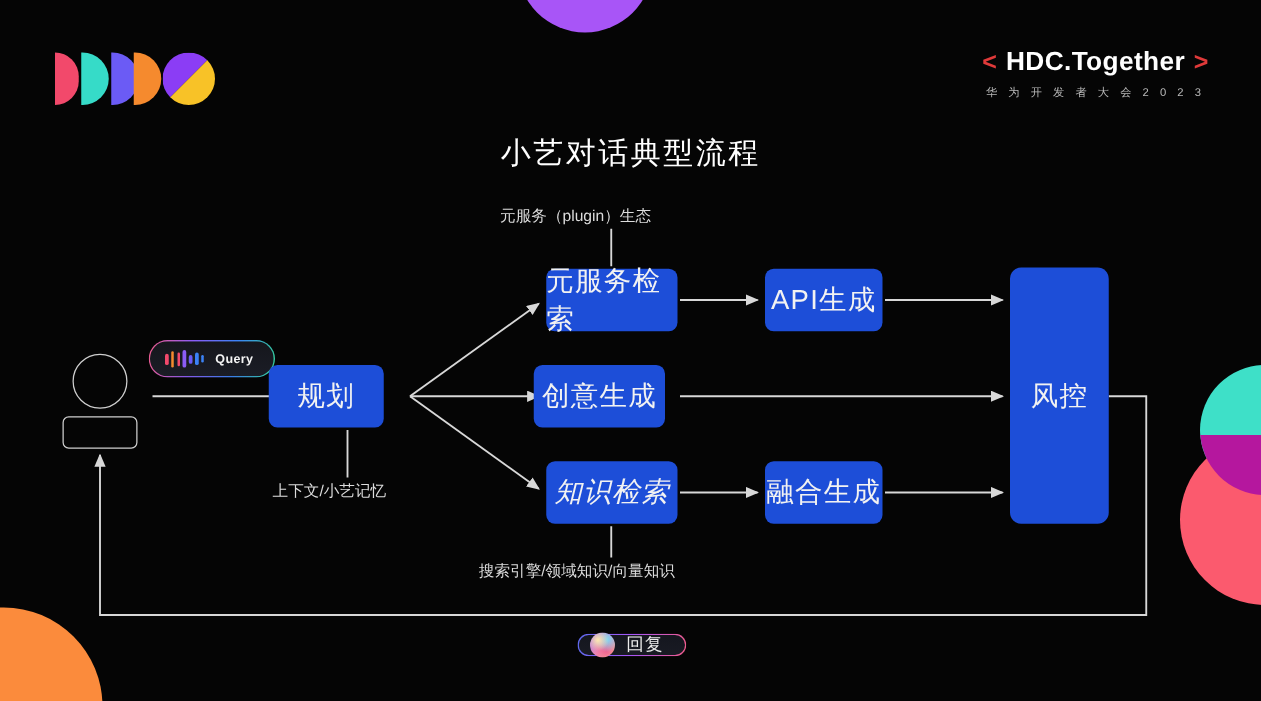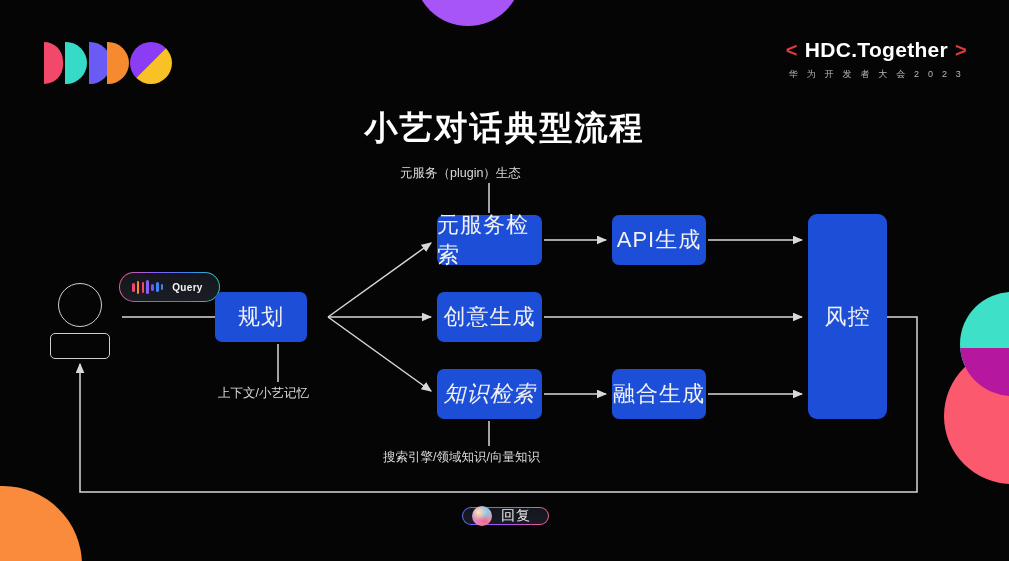--- a/index.html
+++ b/index.html
@@ -84,37 +84,37 @@
   #hdc-together .brk { color: #e03a3a; font-size: 20px; font-weight: bold; }
   #hdc-together .line2 {
     font-size: 9px; color: #b9b9b9; letter-spacing: 3.2px;
     margin-top: 6px; white-space: nowrap;
   }
 
   
   #page-title {
     position: absolute; left: 0; right: 0; top: 106px;
     text-align: center;
-    font-size: 33px; font-weight: bold; color: #ffffff;
+    font-size: 24px; font-weight: normal; color: #ffffff;
     letter-spacing: 2px;
   }
 
   
   .node {
     position: absolute;
     background: #1d4ed8;
     border-radius: 7px;
     color: #f2f2f2;
     font-size: 22px;
     display: flex; align-items: center; justify-content: center;
     letter-spacing: 1px;
   }
   #node-meta-search { left: 437px; top: 215px; width: 105px; height: 50px; }
   #node-api-gen     { left: 612px; top: 215px; width: 94px;  height: 50px; }
-  #node-idea-gen    { left: 437px; top: 292px; width: 105px; height: 50px; }
+  #node-idea-gen    { left: 427px; top: 292px; width: 105px; height: 50px; }
   #node-knowledge   { left: 437px; top: 369px; width: 105px; height: 50px; font-style: italic; }
   #node-fusion-gen  { left: 612px; top: 369px; width: 94px;  height: 50px; }
   #node-plan        { left: 215px; top: 292px; width: 92px;  height: 50px; }
   #node-riskctl     { left: 808px; top: 214px; width: 79px;  height: 205px; border-radius: 9px; }
 
   
   .annot {
     position: absolute;
     color: #dcdcdc; font-size: 12.5px;
     white-space: nowrap;

